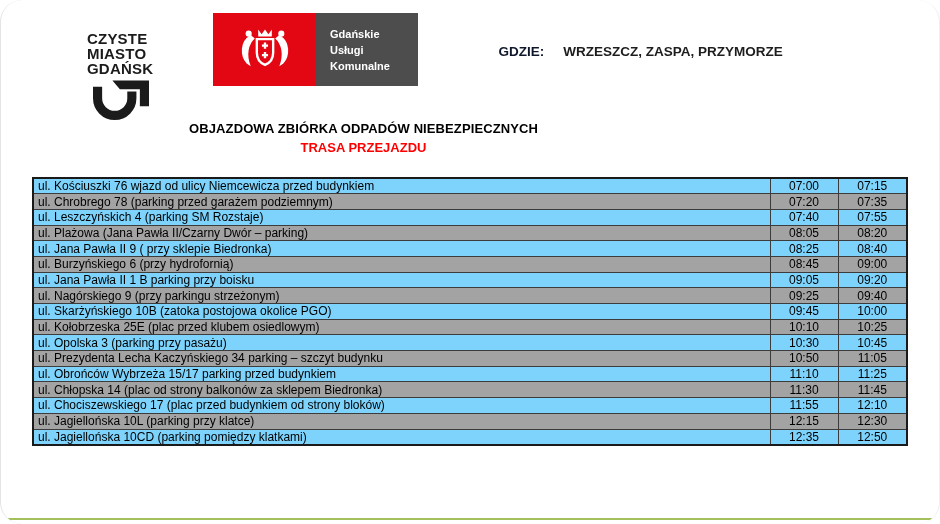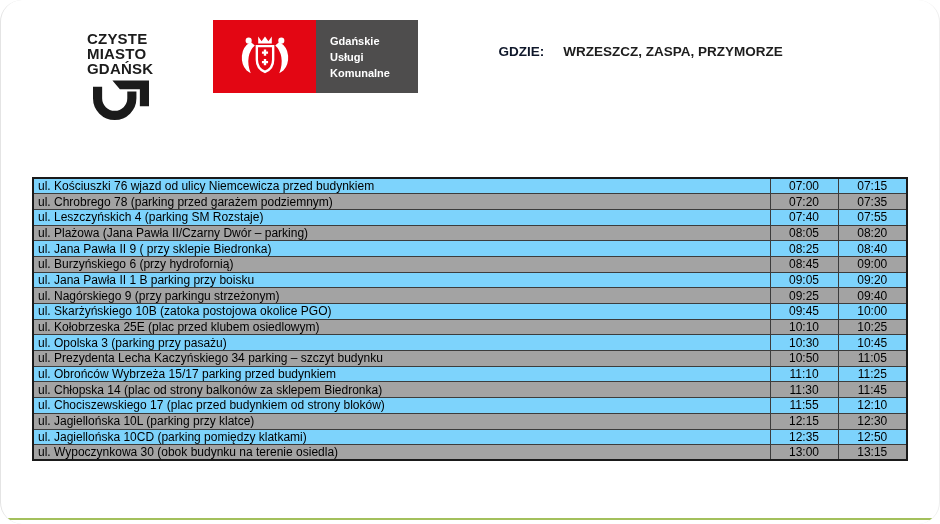--- a/index.html
+++ b/index.html
@@ -18,21 +18,21 @@
 
   
   .city-logo { position: absolute; left: 86px; top: 31px; }
   .city-logo-text {
     font-size: 15px; font-weight: bold; line-height: 15px;
     color: #1b1b1b; letter-spacing: 0.2px;
   }
   .g-icon { display: block; margin-top: 4px; margin-left: 2px; }
 
   
-  .guk-logo { position: absolute; left: 212px; top: 20px; width: 205px; height: 73px; display: flex; }
+  .guk-logo { position: absolute; left: 212px; top: 13px; width: 205px; height: 73px; display: flex; }
   .guk-red  { width: 103px; background: #E30613; display: flex; align-items: center; justify-content: center; }
   .guk-dark {
     flex: 1; background: #4E4D4D; color: #ffffff;
     font-size: 11px; font-weight: bold; line-height: 16px;
     padding: 13px 0 0 14px;
   }
 
   
   .meta { position: absolute; left: 475px; top: 29px; font-size: 13.5px; font-weight: bold; color: #1d1d1d; }
   .meta-row { margin-bottom: 9px; white-space: pre; }
@@ -104,20 +104,24 @@
       <div>Komunalne</div>
     </div>
   </div>
 
   <div class="meta">
     <div class="meta-row">
       <span class="meta-label">GDZIE:</span><span>WRZESZCZ, ZASPA, PRZYMORZE</span>
     </div>
   </div>
 
+  <div class="title-block">
+    <div class="title-main">OBJAZDOWA ZBIÓRKA ODPADÓW NIEBEZPIECZNYCH</div>
+    <div class="title-sub">TRASA PRZEJAZDU</div>
+  </div>
 
   <table class="schedule">
     <colgroup>
       <col style="width:737px">
       <col style="width:68px">
       <col style="width:69px">
     </colgroup>
     <tbody>
         <tr class="white">
           <td class="street">ul. Kościuszki 76 wjazd od ulicy Niemcewicza przed budynkiem</td>
@@ -197,23 +201,18 @@
         <tr class="gray">
           <td class="street">ul. Jagiellońska 10L (parking przy klatce)</td>
           <td class="time">12:15</td>
           <td class="time">12:30</td>
         </tr>
         <tr class="white">
           <td class="street">ul. Jagiellońska 10CD (parking pomiędzy klatkami)</td>
           <td class="time">12:35</td>
           <td class="time">12:50</td>
         </tr>
-        <tr class="gray">
-          <td class="street">ul. Wypoczynkowa 30 (obok budynku na terenie osiedla)</td>
-          <td class="time">13:00</td>
-          <td class="time">13:15</td>
-        </tr>
       </tbody>
   </table>
 
   <div class="footer-line"></div>
 
 </div>
 
 </body></html>

